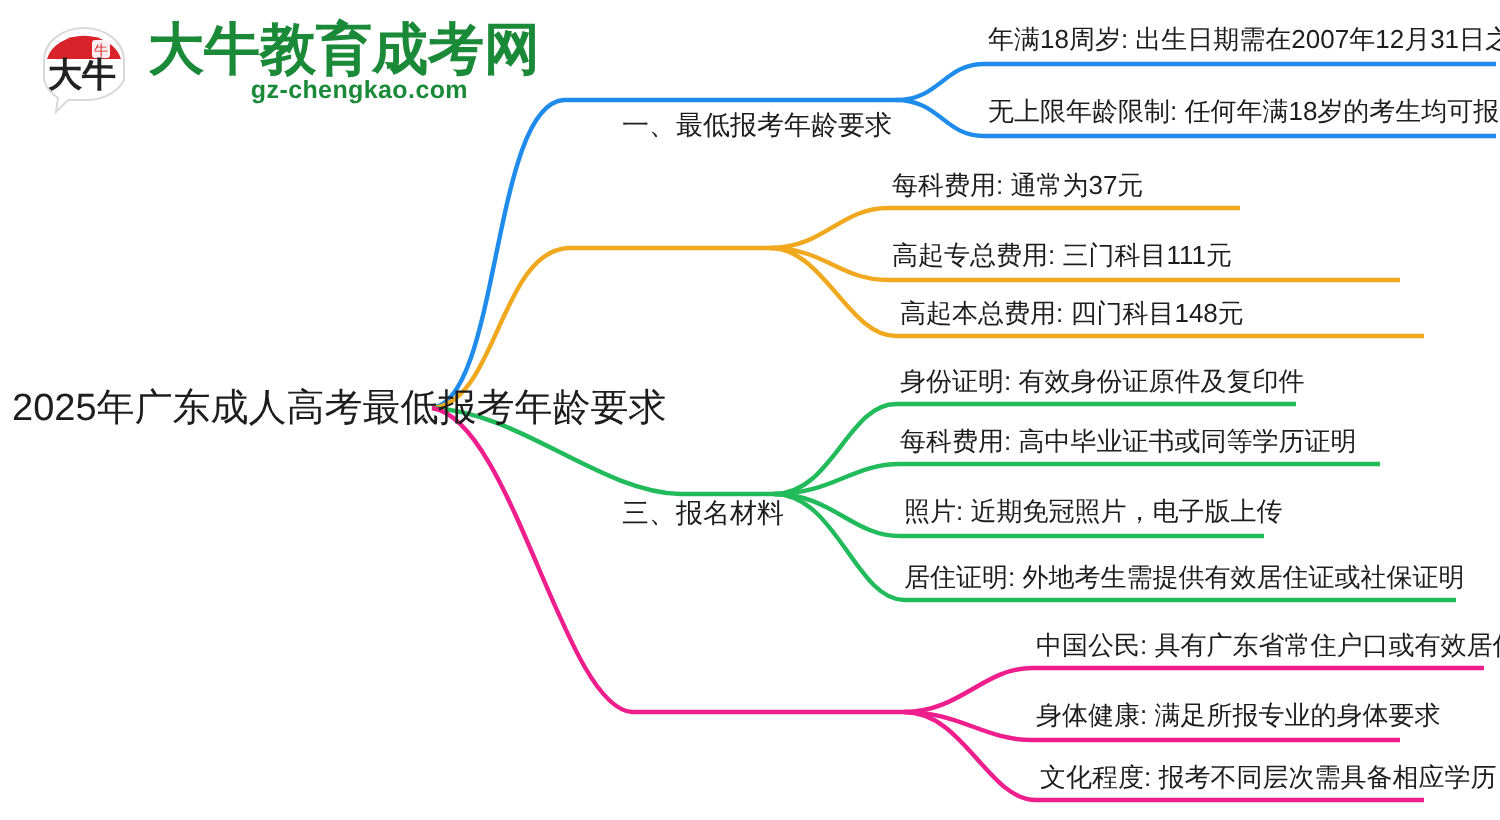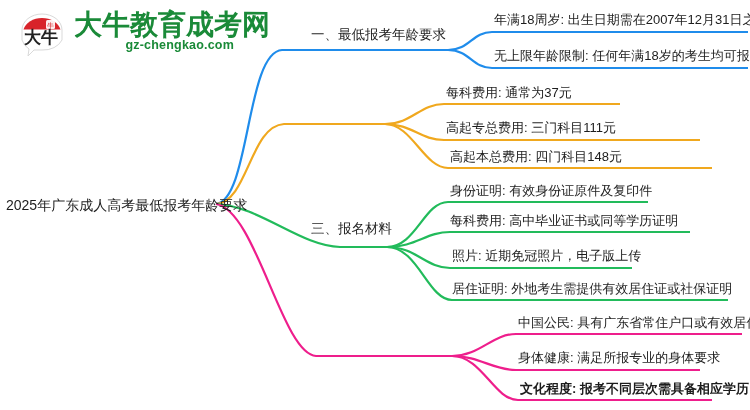--- a/index.html
+++ b/index.html
@@ -71,26 +71,27 @@
     top: 0;
     width: 750px;
     height: 410px;
   }
   .node-text {
     position: absolute;
     white-space: nowrap;
     color: #1d1d1d;
   }
   .root-text {
-    font-size: 14px;
+    font-size: 19px;
     line-height: 18px;
   }
   .branch-text {
     font-size: 13.5px;
     line-height: 17px;
+    margin-top: 28px;
   }
   .leaf-text {
     font-size: 13px;
     line-height: 16px;
   }
 </style>
 </head>
 <body>
 
 <div id="logo">
@@ -153,14 +154,14 @@
   <div class="node-text leaf-text" style="left:450px; top:149px;">高起本总费用: 四门科目148元</div>
 
   <div class="node-text branch-text" style="left:311px; top:220px;">三、报名材料</div>
   <div class="node-text leaf-text" style="left:450px; top:183px;">身份证明: 有效身份证原件及复印件</div>
   <div class="node-text leaf-text" style="left:450px; top:213px;">每科费用: 高中毕业证书或同等学历证明</div>
   <div class="node-text leaf-text" style="left:452px; top:248px;">照片: 近期免冠照片，电子版上传</div>
   <div class="node-text leaf-text" style="left:452px; top:281px;">居住证明: 外地考生需提供有效居住证或社保证明</div>
 
   <div class="node-text leaf-text" style="left:518px; top:315px;">中国公民: 具有广东省常住户口或有效居住证</div>
   <div class="node-text leaf-text" style="left:518px; top:350px;">身体健康: 满足所报专业的身体要求</div>
-  <div class="node-text leaf-text" style="left:520px; top:381px;font-weight:bold;">文化程度: 报考不同层次需具备相应学历</div>
+  <div class="node-text leaf-text" style="left:520px; top:381px;">文化程度: 报考不同层次需具备相应学历</div>
 </div>
 
 </body></html>

